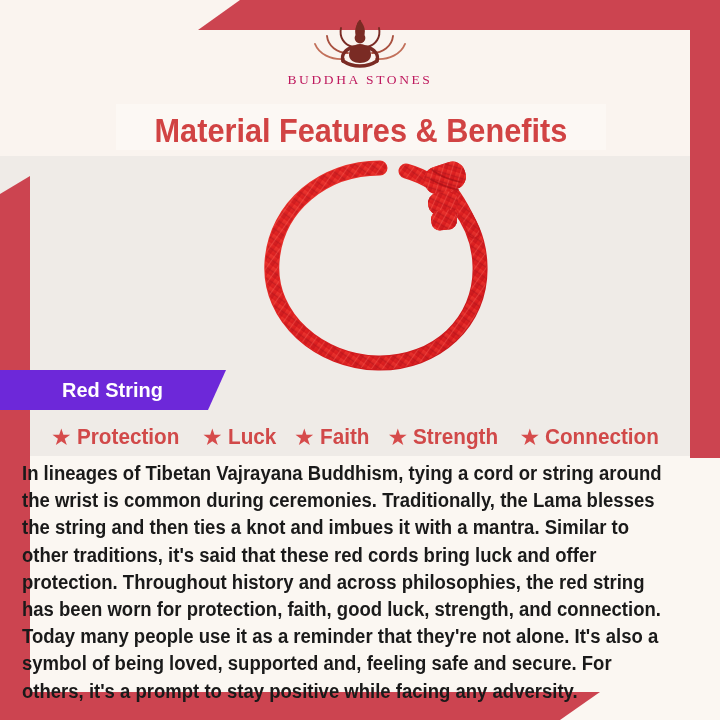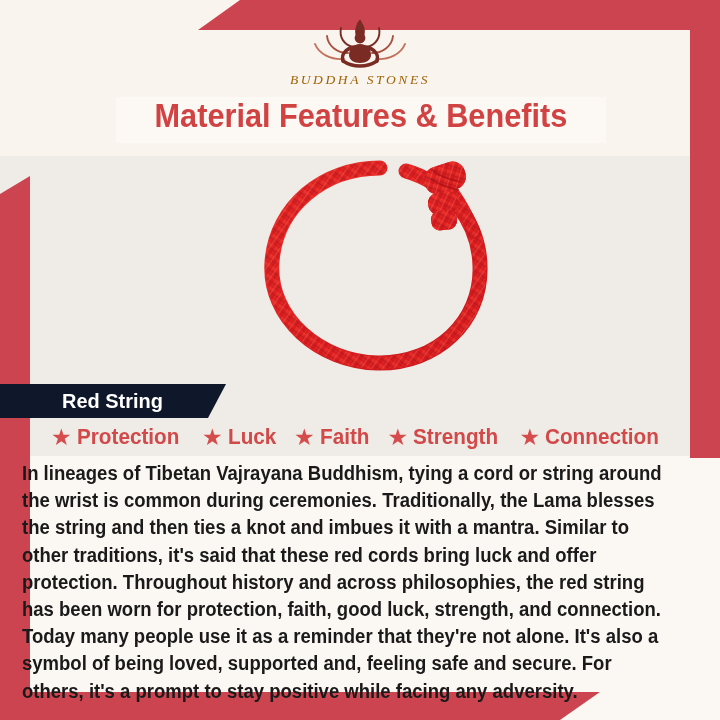--- a/index.html
+++ b/index.html
@@ -41,46 +41,46 @@
     background:#cc4450;
     clip-path:polygon(0 0,100% 0,calc(100% - 40px) 100%,0 100%);
   }
 
   
   .logo-wrap{position:absolute;left:0;top:16px;width:720px;height:78px;
              display:flex;flex-direction:column;align-items:center;}
   .logo-mark{width:122px;height:54px;display:block;}
   .logo-word{
     font-family:"Liberation Serif", serif;
-    font-size:13.5px;letter-spacing:2.6px;color:#a16207;
-    margin-top:2px;white-space:nowrap;font-style:italic;
+    font-size:13.5px;letter-spacing:2.6px;color:#be185d;
+    margin-top:2px;white-space:nowrap;
   }
 
   
   .title-band{
-    position:absolute;left:116px;top:97px;width:490px;height:46px;
-    background:#fcf8f4;display:flex;align-items:flex-start;justify-content:center;
+    position:absolute;left:116px;top:104px;width:490px;height:46px;
+    background:#fcf8f4;display:flex;align-items:flex-end;justify-content:center;
   }
   .title-text{
     font-size:33px;font-weight:bold;color:#d14343;
     font-family:"Liberation Sans", sans-serif;
     transform:scaleX(0.93);transform-origin:center;
     white-space:nowrap;letter-spacing:0px;
   }
 
   
   .bracelet-stage{
     position:absolute;left:30px;top:156px;width:660px;height:224px;
   }
   .bracelet-svg{position:absolute;left:198px;top:2px;width:300px;height:220px;}
 
   
   .ribbon{
-    position:absolute;left:0;top:384px;width:226px;height:34px;
-    background:#0f172a;
+    position:absolute;left:0;top:370px;width:226px;height:40px;
+    background:#6d28d9;
     clip-path:polygon(0 0,100% 0,calc(100% - 18px) 100%,0 100%);
     display:flex;align-items:center;
   }
   .ribbon-text{
     color:#ffffff;font-size:21px;font-weight:bold;
     transform:scaleX(0.95);transform-origin:left center;
     margin-left:62px;white-space:nowrap;
   }
 
   

